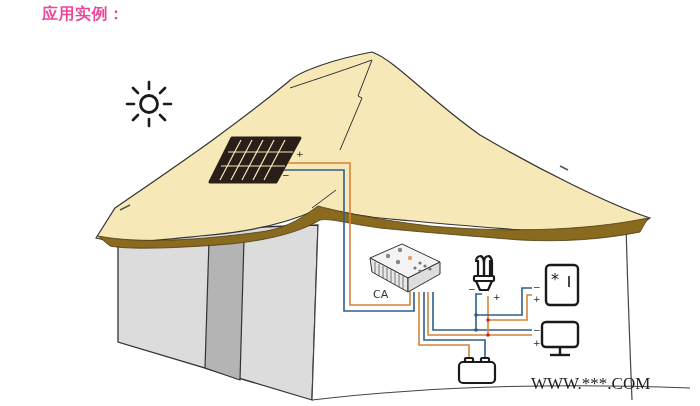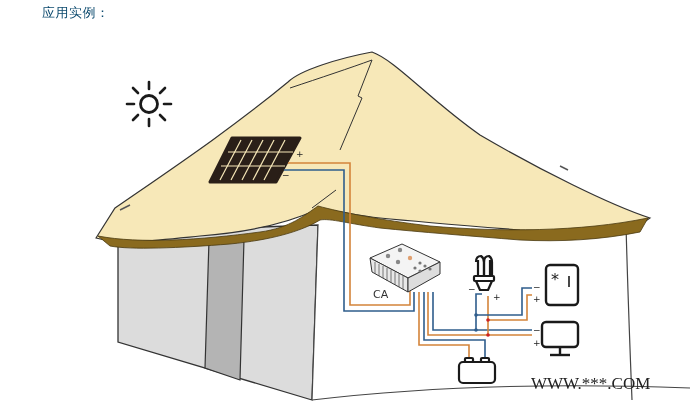--- a/index.html
+++ b/index.html
@@ -11,23 +11,24 @@
       width: 700px;
       height: 406px;
       position: relative;
       overflow: hidden;
       font-family: "DejaVu Sans", sans-serif;
     }
     .heading {
       position: absolute;
       left: 42px;
       top: 4px;
-      font-size: 13px;
-      color: #0c4a6e;
+      font-size: 16px;
+      color: #ec4899;
       letter-spacing: 0.5px;
+      font-weight: bold;
     }
     svg.scene {
       position: absolute;
       left: 0;
       top: 0;
     }
     .lbl {
       font-family: "DejaVu Sans", sans-serif;
       font-size: 9px;
       fill: #222;

